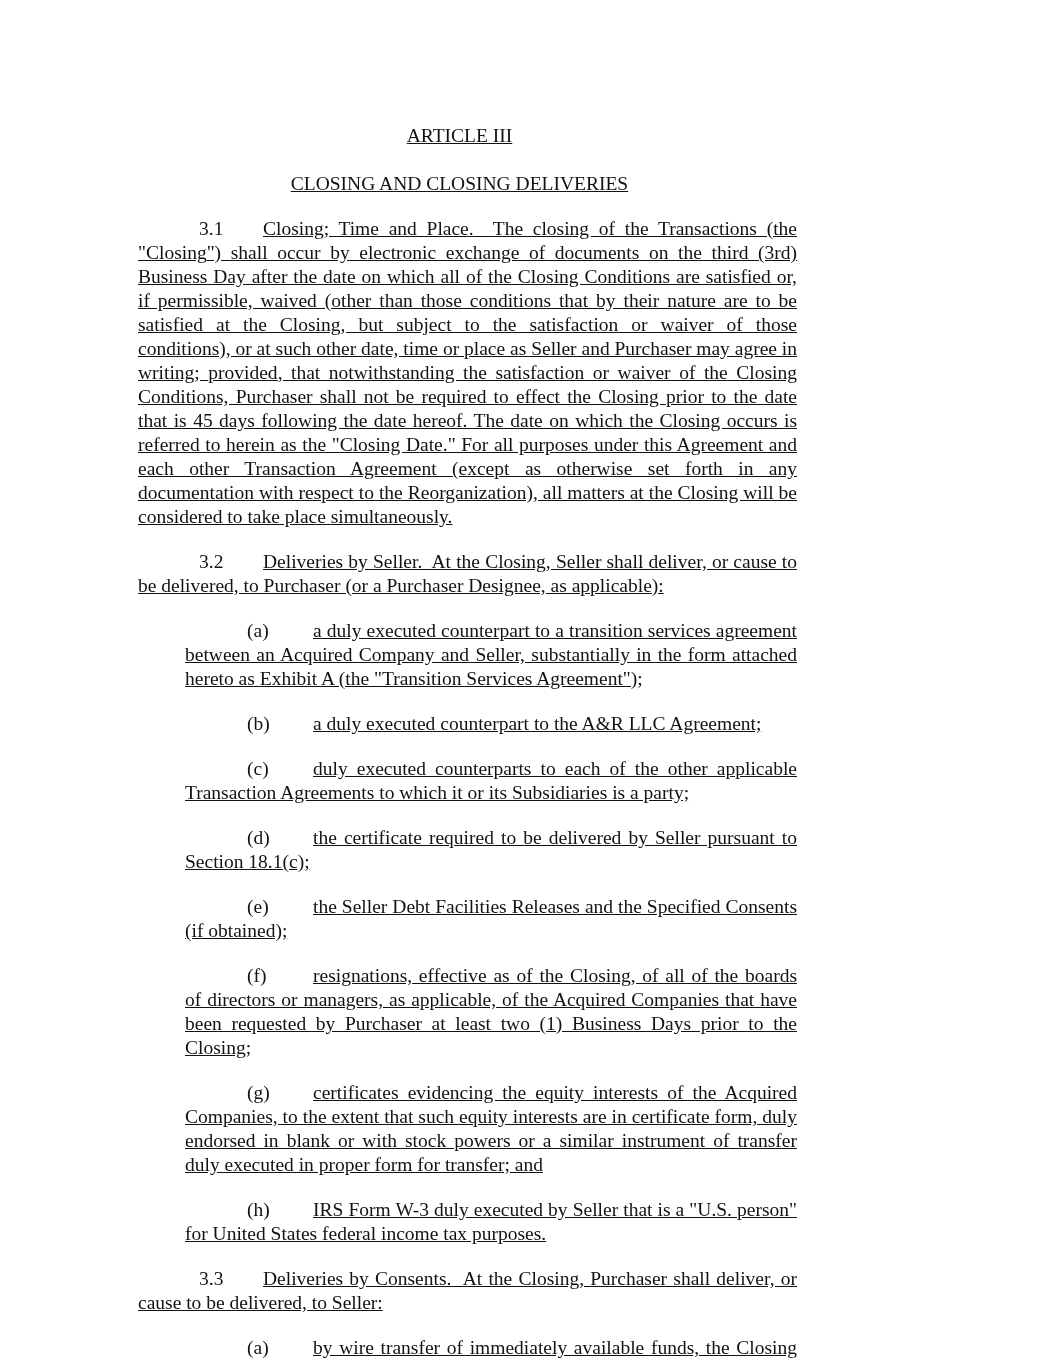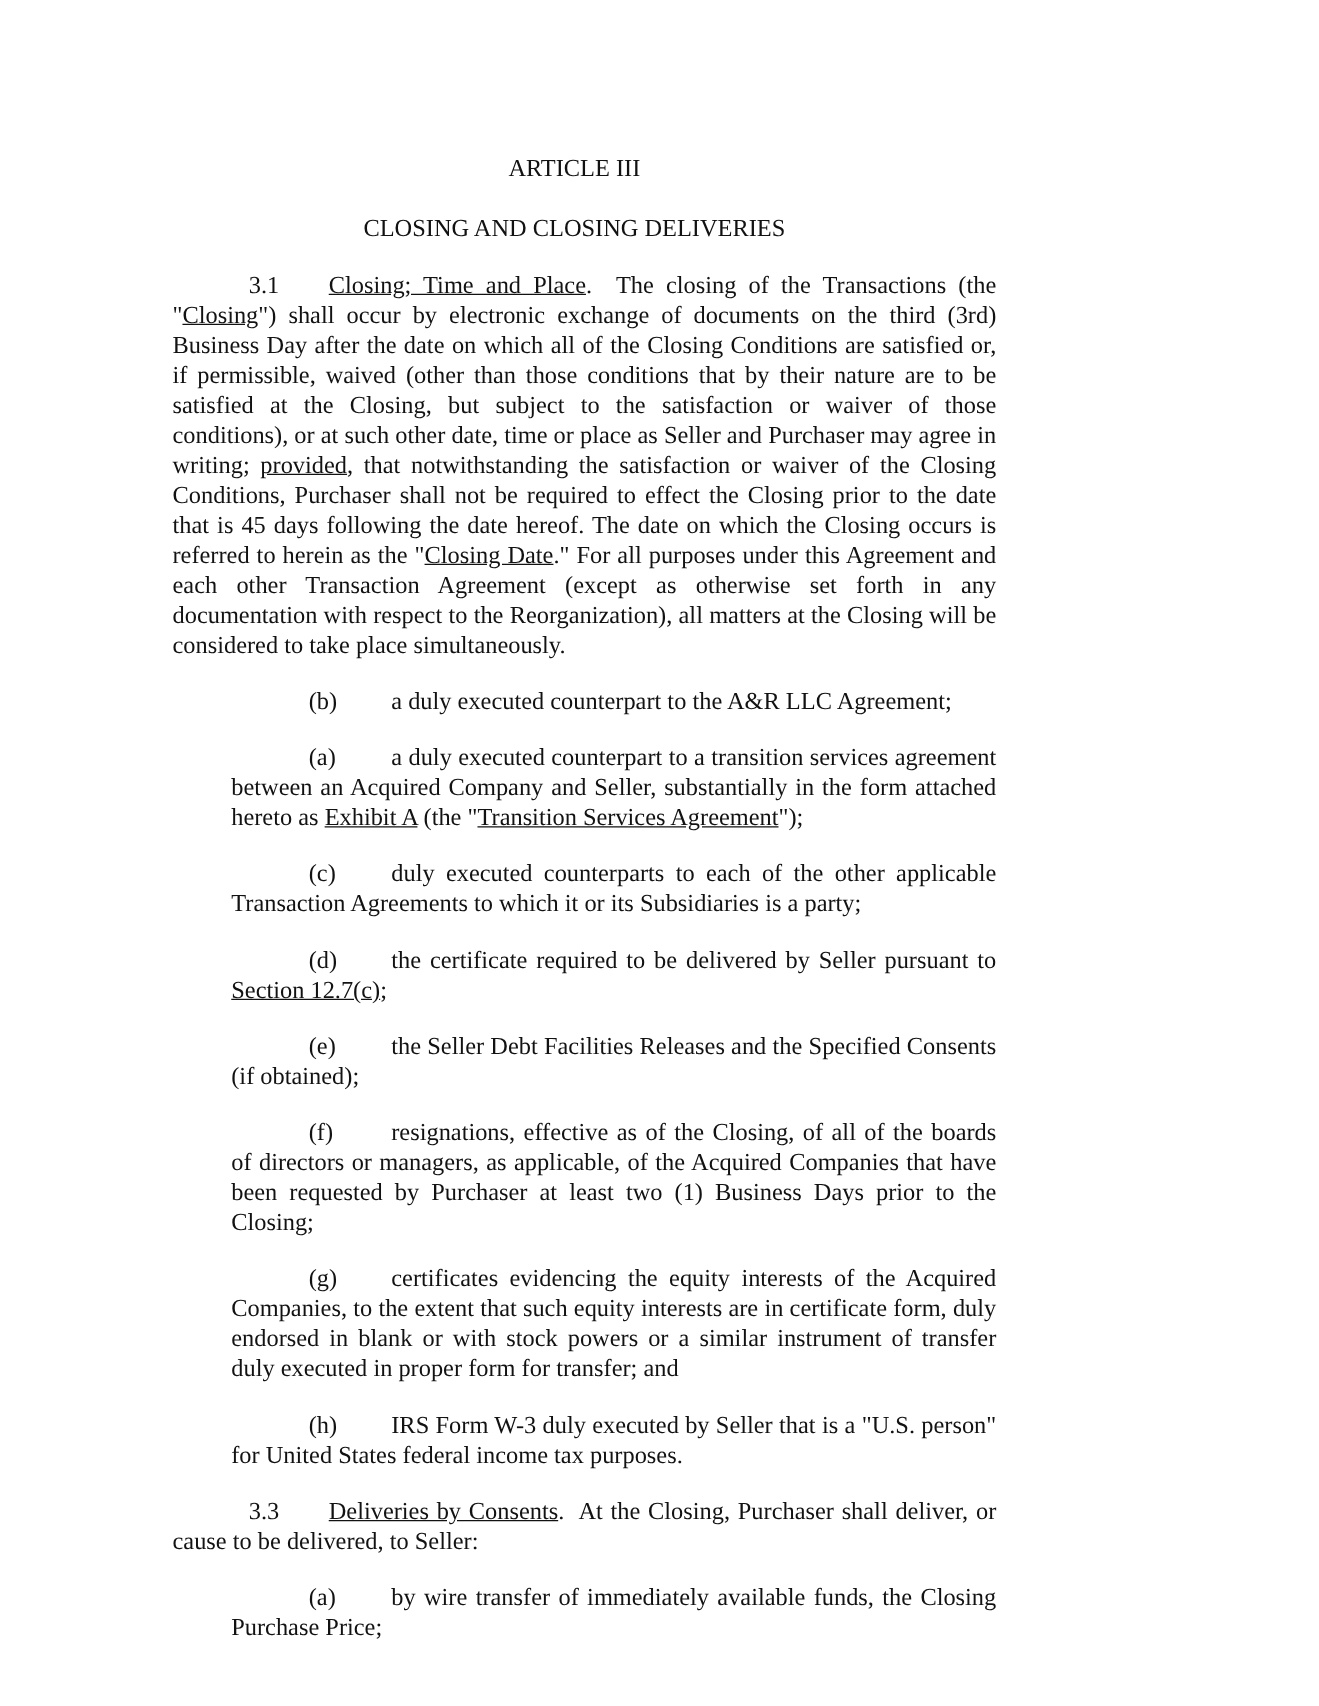--- a/index.html
+++ b/index.html
@@ -12,20 +12,21 @@
     width: 919px;
     height: 1365px;
     background: #ffffff;
     box-sizing: border-box;
     padding: 124px 122px 0 122px;
     font-family: "Liberation Serif", "DejaVu Serif", serif;
     font-size: 19.5px;
     line-height: 24px;
     color: #121212;
     overflow: hidden;
+    text-decoration: underline;
   }
   .heading {
     text-align: center;
     text-indent: 0;
   }
   .heading-sub {
     margin-top: 24px;
   }
   .para {
     text-align: justify;
@@ -48,24 +49,25 @@
   .run.u { text-decoration: underline; }
 </style>
 </head>
 <body>
 
 <div class="page">
   <div class="heading">ARTICLE III</div>
   <div class="heading heading-sub">CLOSING AND CLOSING DELIVERIES</div>
   <div>
       <div class="para section"><span class="marker">3.1</span><span class="run u">Closing; Time and Place</span><span class="run">.&nbsp; The closing of the Transactions (the "</span><span class="run u">Closing</span><span class="run">") shall occur by electronic exchange of documents on the third (3rd) Business Day after the date on which all of the Closing Conditions are satisfied or, if permissible, waived (other than those conditions that by their nature are to be satisfied at the Closing, but subject to the satisfaction or waiver of those conditions), or at such other date, time or place as Seller and Purchaser may agree in writing; </span><span class="run u">provided</span><span class="run">, that notwithstanding the satisfaction or waiver of the Closing Conditions, Purchaser shall not be required to effect the Closing prior to the date that is 45 days following the date hereof. The date on which the Closing occurs is referred to herein as the "</span><span class="run u">Closing Date</span><span class="run">." For all purposes under this Agreement and each other Transaction Agreement (except as otherwise set forth in any documentation with respect to the Reorganization), all matters at the Closing will be considered to take place simultaneously.</span></div>
+      <div class="para section"><span class="marker">3.2</span><span class="run u">Deliveries by Seller</span><span class="run">.&nbsp; At the Closing, Seller shall deliver, or cause to be delivered, to Purchaser (or a Purchaser Designee, as applicable):</span></div>
+      <div class="para item"><span class="marker">(a)</span><span class="run">a duly executed counterpart to a transition services agreement between an Acquired Company and Seller, substantially in the form attached hereto as </span><span class="run u">Exhibit A</span><span class="run"> (the "</span><span class="run u">Transition Services Agreement</span><span class="run">");</span></div>
       <div class="para item"><span class="marker">(b)</span><span class="run">a duly executed counterpart to the A&amp;R LLC Agreement;</span></div>
-      <div class="para item"><span class="marker">(a)</span><span class="run">a duly executed counterpart to a transition services agreement between an Acquired Company and Seller, substantially in the form attached hereto as </span><span class="run u">Exhibit A</span><span class="run"> (the "</span><span class="run u">Transition Services Agreement</span><span class="run">");</span></div>
       <div class="para item"><span class="marker">(c)</span><span class="run">duly executed counterparts to each of the other applicable Transaction Agreements to which it or its Subsidiaries is a party;</span></div>
-      <div class="para item"><span class="marker">(d)</span><span class="run">the certificate required to be delivered by Seller pursuant to </span><span class="run u">Section 12.7(c)</span><span class="run">;</span></div>
+      <div class="para item"><span class="marker">(d)</span><span class="run">the certificate required to be delivered by Seller pursuant to </span><span class="run u">Section 18.1(c)</span><span class="run">;</span></div>
       <div class="para item"><span class="marker">(e)</span><span class="run">the Seller Debt Facilities Releases and the Specified Consents (if obtained);</span></div>
       <div class="para item"><span class="marker">(f)</span><span class="run">resignations, effective as of the Closing, of all of the boards of directors or managers, as applicable, of the Acquired Companies that have been requested by Purchaser at least two (1) Business Days prior to the Closing;</span></div>
       <div class="para item"><span class="marker">(g)</span><span class="run">certificates evidencing the equity interests of the Acquired Companies, to the extent that such equity interests are in certificate form, duly endorsed in blank or with stock powers or a similar instrument of transfer duly executed in proper form for transfer; and</span></div>
       <div class="para item"><span class="marker">(h)</span><span class="run">IRS Form W-3 duly executed by Seller that is a "U.S. person" for United States federal income tax purposes.</span></div>
       <div class="para section"><span class="marker">3.3</span><span class="run u">Deliveries by Consents</span><span class="run">.&nbsp; At the Closing, Purchaser shall deliver, or cause to be delivered, to Seller:</span></div>
       <div class="para item"><span class="marker">(a)</span><span class="run">by wire transfer of immediately available funds, the Closing Purchase Price;</span></div>
     </div>
 </div>
 
 </body></html>

